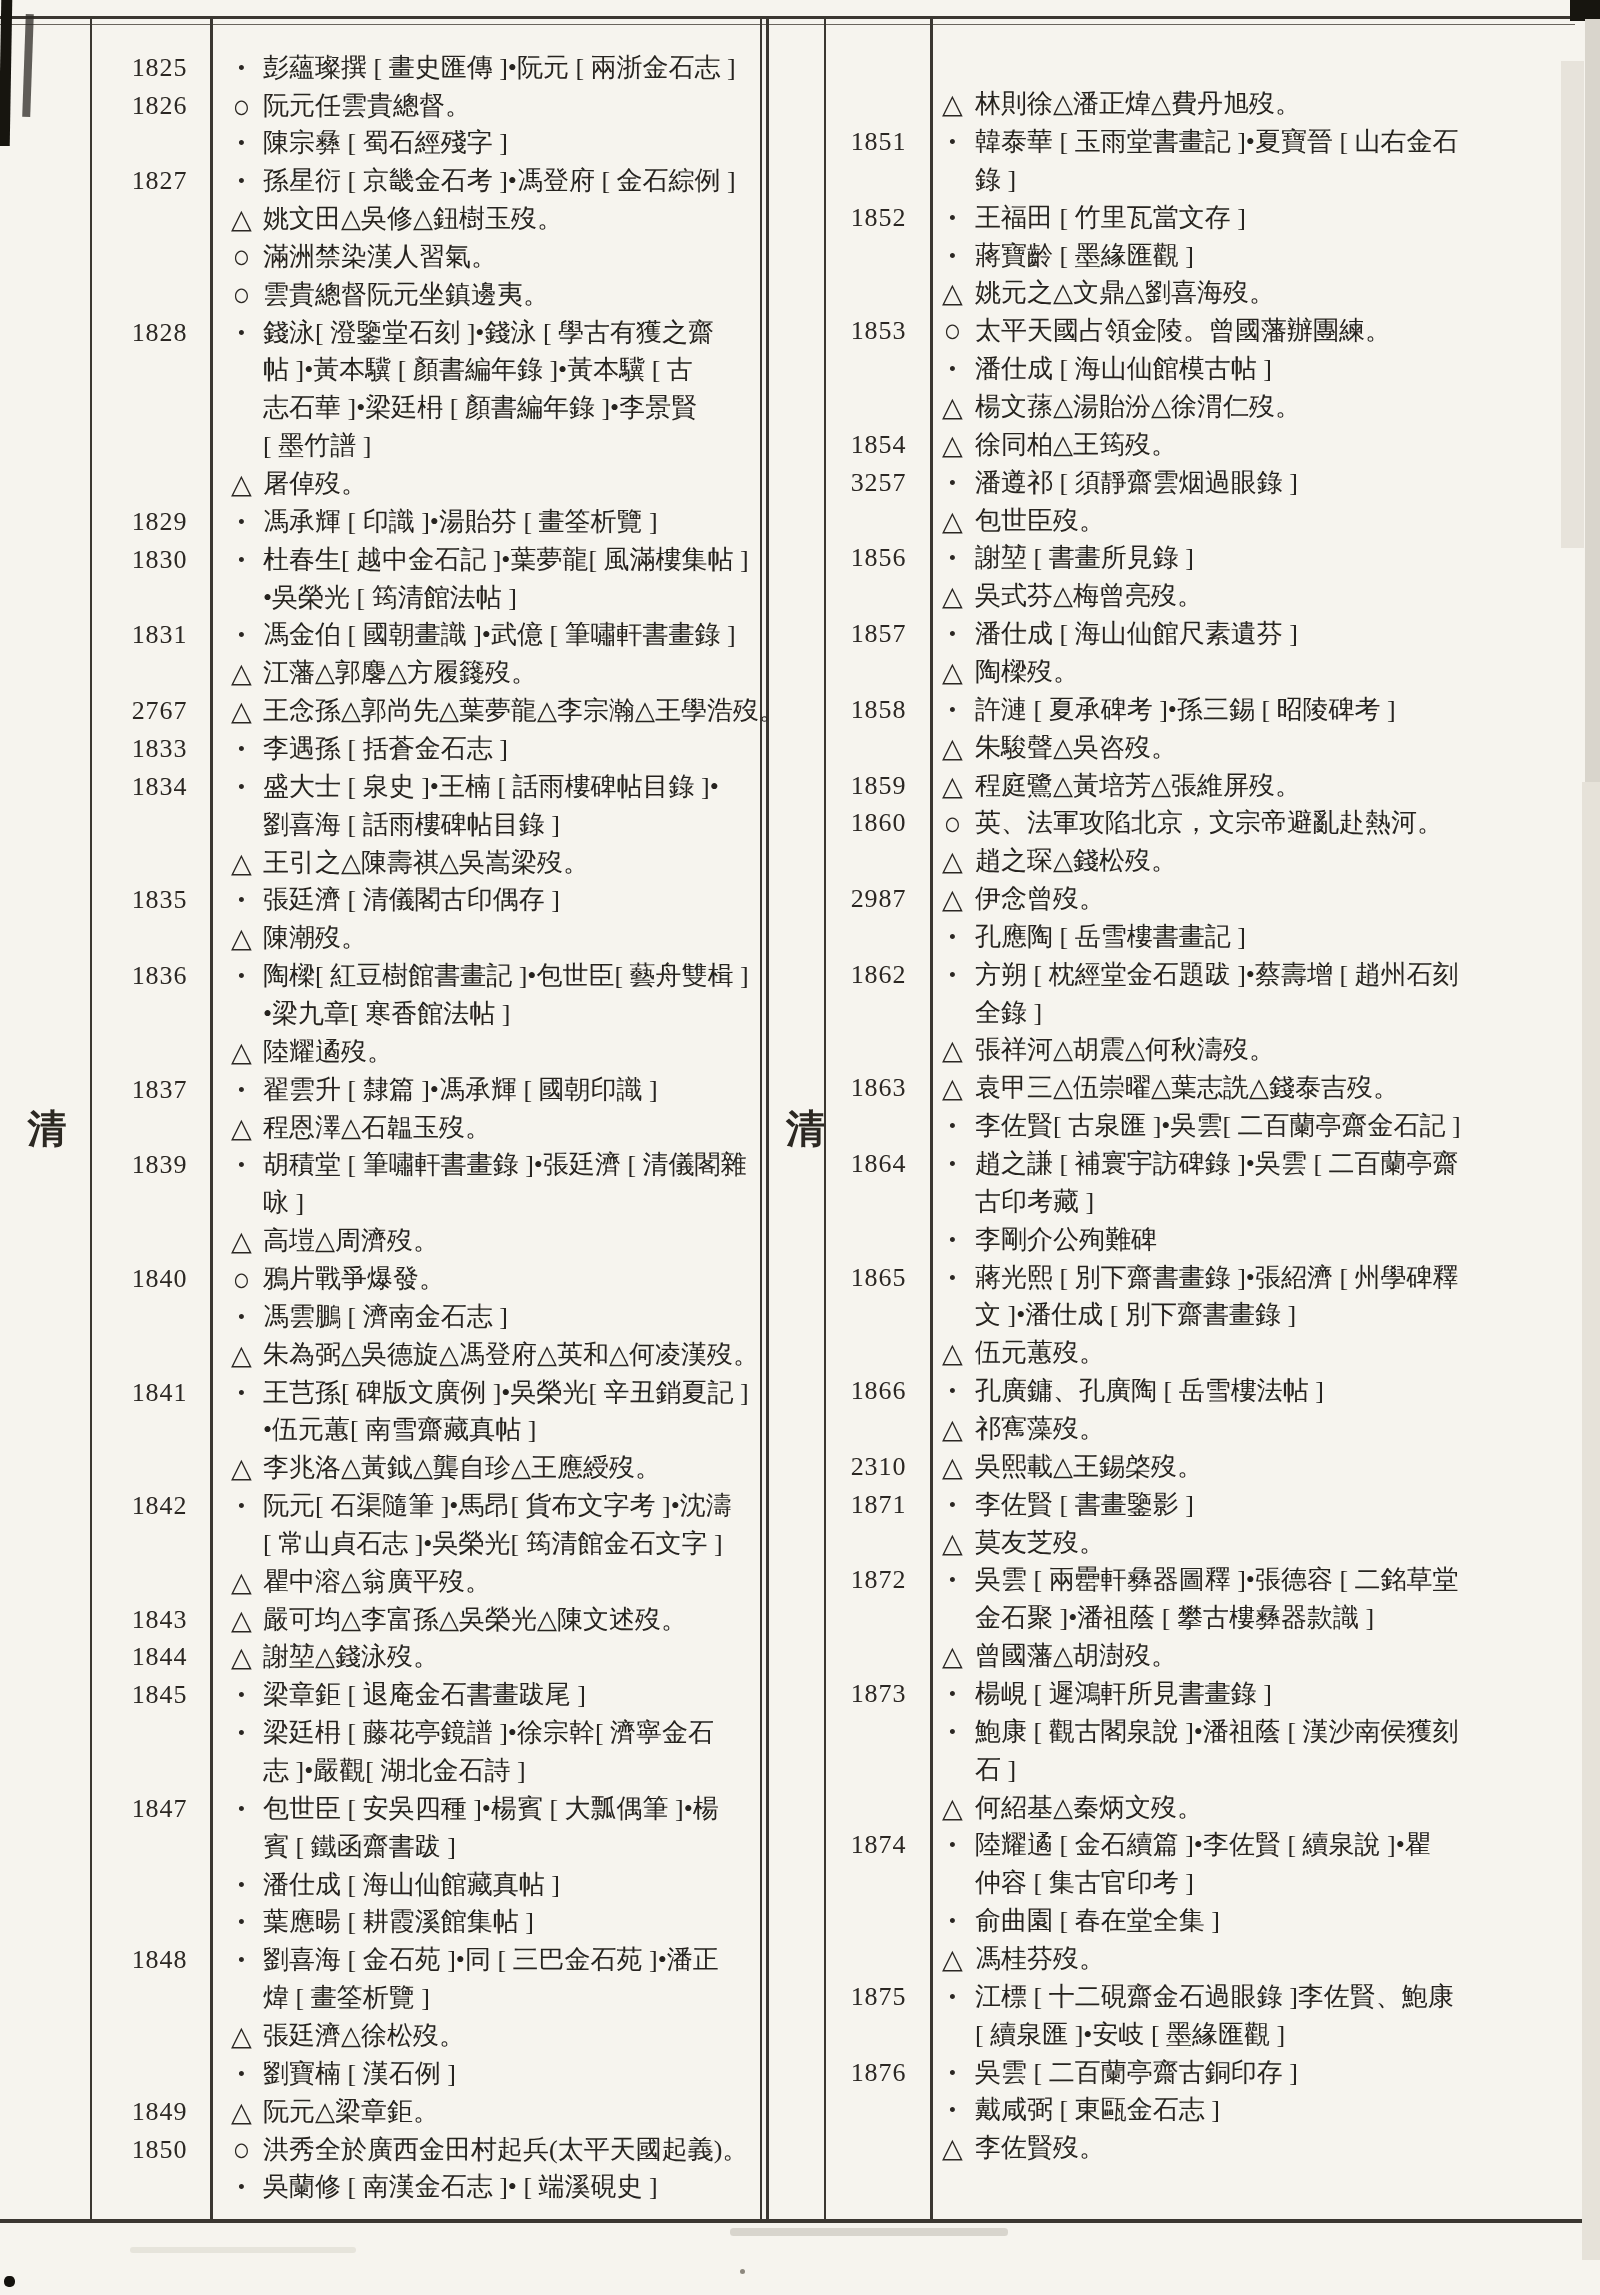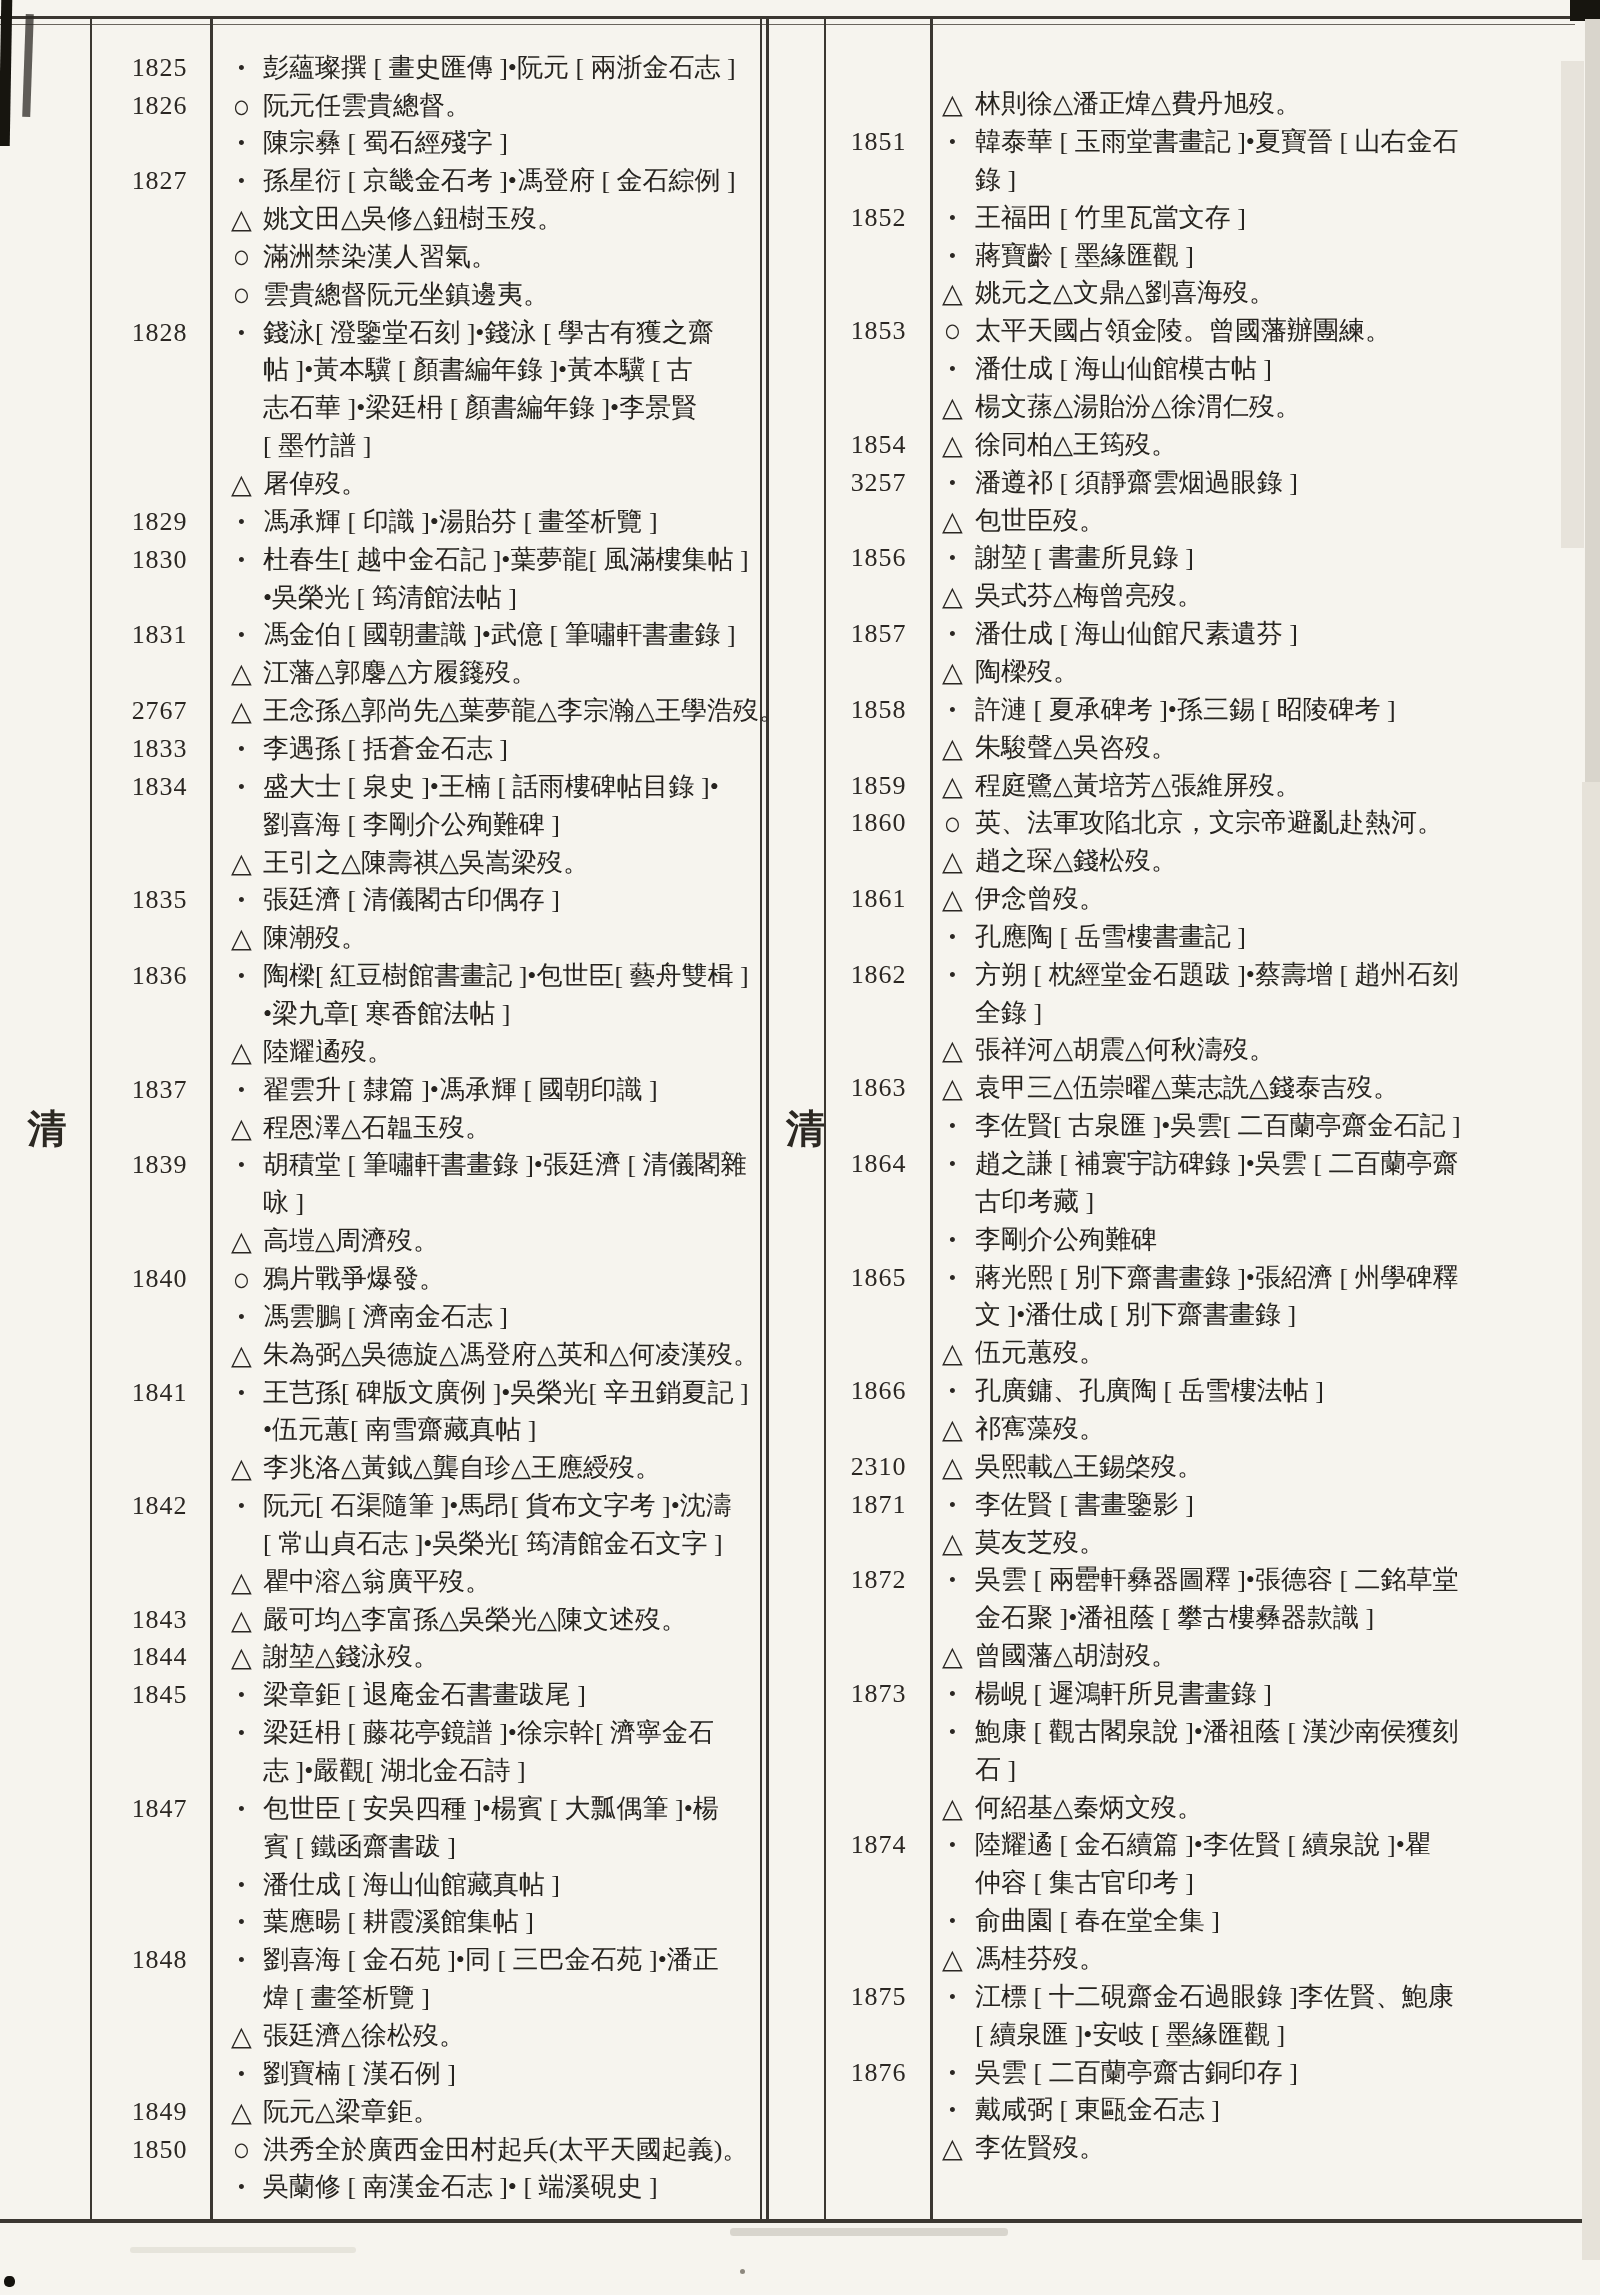--- a/index.html
+++ b/index.html
@@ -138,21 +138,21 @@
       <span class="year">1833</span>
       <span class="marker m-d">•</span>
       <span class="text">李遇孫 [ 括蒼金石志 ]</span>
     </div>
     <div class="row col-left" style="top: 768px; left: 0px;">
       <span class="year">1834</span>
       <span class="marker m-d">•</span>
       <span class="text">盛大士 [ 泉史 ]•王楠 [ 話雨樓碑帖目錄 ]•</span>
     </div>
     <div class="row col-left" style="top: 806px; left: 0px;">
-      <span class="text">劉喜海 [ 李剛介公殉難碑 ]</span>
+      <span class="text">劉喜海 [ 話雨樓碑帖目錄 ]</span>
     </div>
     <div class="row col-left" style="top: 844px; left: 0px;">
       <span class="marker m-t">△</span>
       <span class="text">王引之△陳壽祺△吳嵩梁歿。</span>
     </div>
     <div class="row col-left" style="top: 881px; left: 0px;">
       <span class="year">1835</span>
       <span class="marker m-d">•</span>
       <span class="text">張廷濟 [ 清儀閣古印偶存 ]</span>
     </div>
@@ -385,21 +385,21 @@
     <div class="row col-right" style="top: 804px; left: 0px;">
       <span class="year">1860</span>
       <span class="marker m-c">○</span>
       <span class="text">英、法軍攻陷北京，文宗帝避亂赴熱河。</span>
     </div>
     <div class="row col-right" style="top: 842px; left: 0px;">
       <span class="marker m-t">△</span>
       <span class="text">趙之琛△錢松歿。</span>
     </div>
     <div class="row col-right" style="top: 880px; left: 0px;">
-      <span class="year">1861</span>
+      <span class="year">2987</span>
       <span class="marker m-t">△</span>
       <span class="text">伊念曾歿。</span>
     </div>
     <div class="row col-right" style="top: 918px; left: 0px;">
       <span class="marker m-d">•</span>
       <span class="text">孔應陶 [ 岳雪樓書畫記 ]</span>
     </div>
     <div class="row col-right" style="top: 956px; left: 0px;">
       <span class="year">1862</span>
       <span class="marker m-d">•</span>

